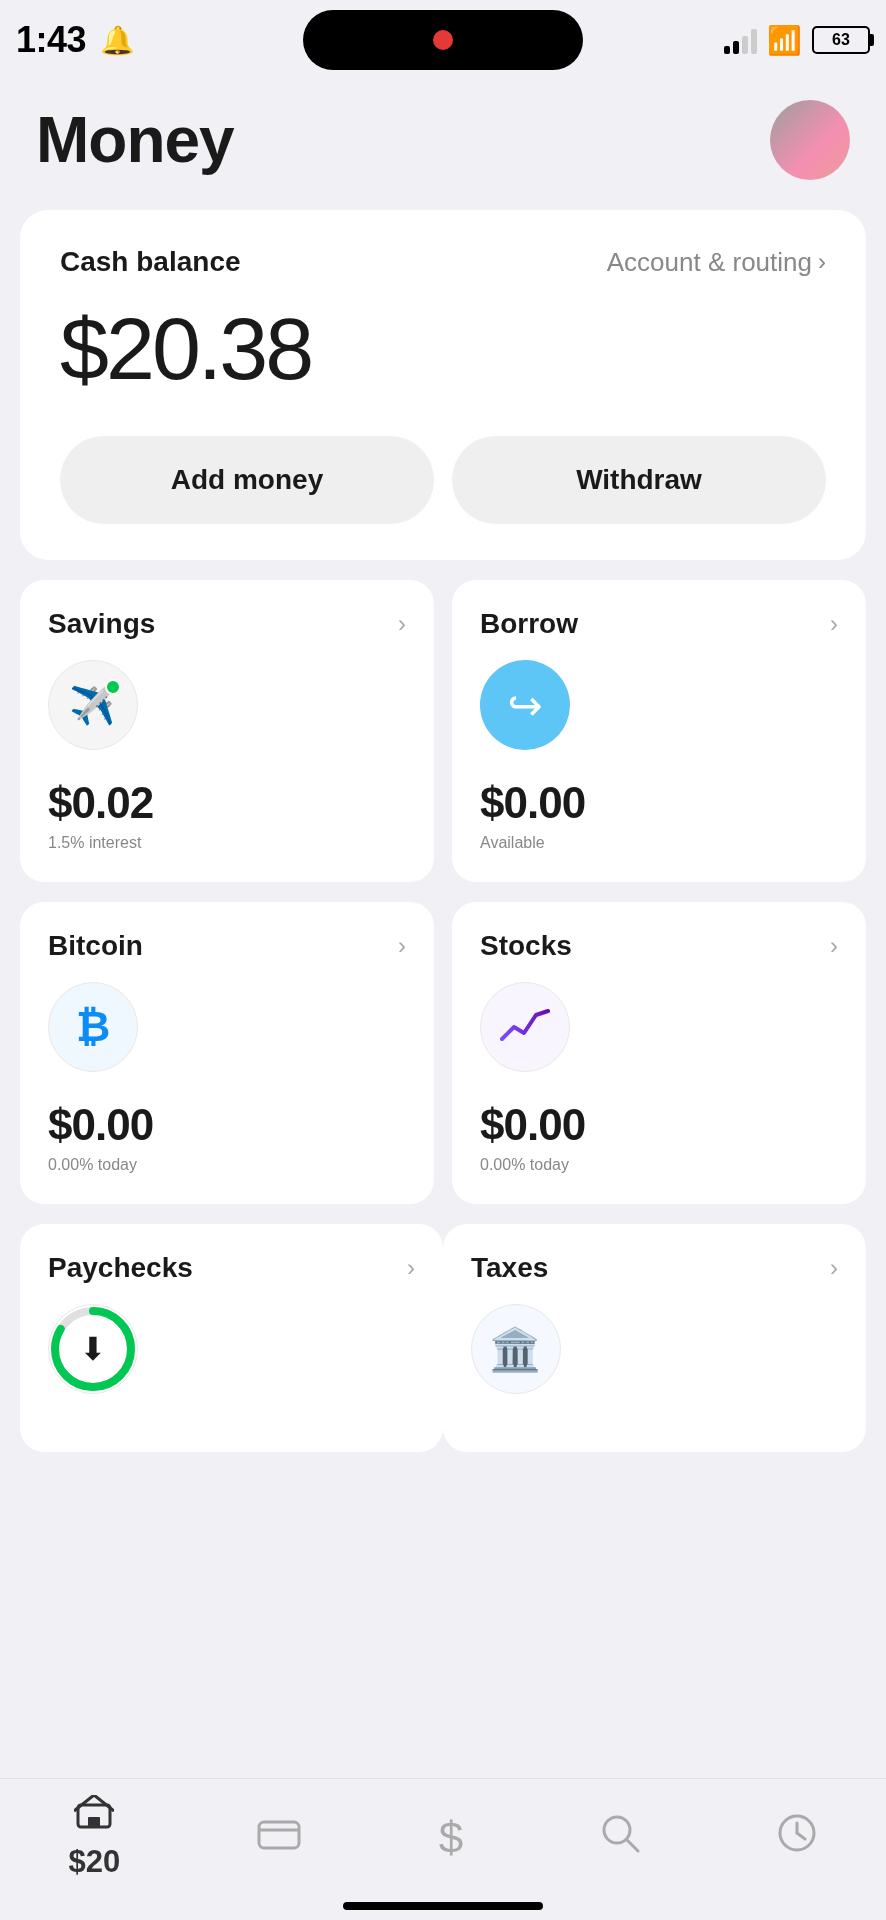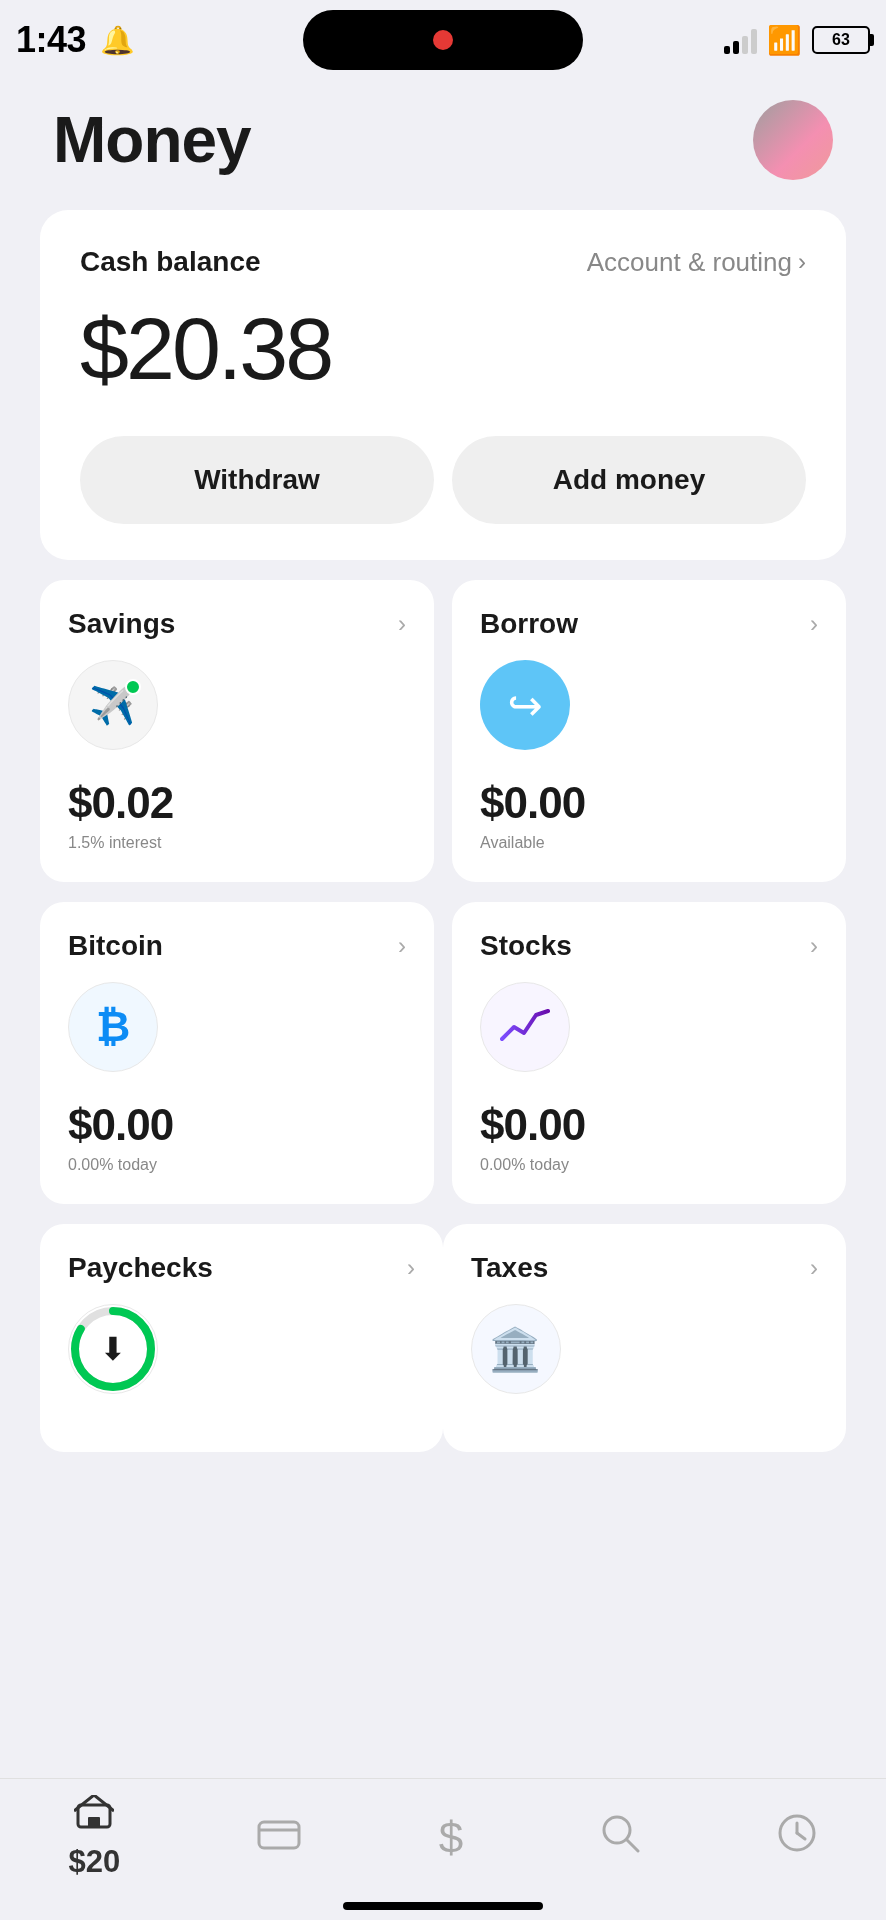--- a/index.html
+++ b/index.html
@@ -108,41 +108,41 @@
       height: 12px;
       background: #000;
       border-radius: 0 2px 2px 0;
     }
 
     
     .header {
       display: flex;
       align-items: center;
       justify-content: space-between;
-      padding: 20px 53px 30px;
+      padding: 20px 36px 30px;
     }
 
     .page-title {
       font-size: 64px;
       font-weight: 700;
       color: #1a1a1a;
       letter-spacing: -1px;
     }
 
     .avatar {
       width: 80px;
       height: 80px;
       border-radius: 50%;
       background: linear-gradient(135deg, #9e9e9e 0%, #f48fb1 60%, #ef9a9a 100%);
       overflow: hidden;
     }
 
     
     .content {
-      padding: 0 40px;
+      padding: 0 20px;
     }
 
     
     .cash-card {
       background: #fff;
       border-radius: 28px;
       padding: 36px 40px;
       margin-bottom: 20px;
     }
 
@@ -426,22 +426,22 @@
   <div class="cash-card">
     <div class="cash-header">
       <span class="cash-label">Cash balance</span>
       <div class="account-routing-link">
         <span>Account &amp; routing</span>
         <span class="chevron">›</span>
       </div>
     </div>
     <div class="cash-amount">$20.38</div>
     <div class="action-buttons">
+      <button class="action-btn">Add money</button>
       <button class="action-btn">Withdraw</button>
-      <button class="action-btn">Add money</button>
     </div>
   </div>
 
   <div class="grid-cards">
 
     <div class="card">
       <div class="card-header">
         <span class="card-title">Savings</span>
         <span class="card-chevron">›</span>
       </div>

